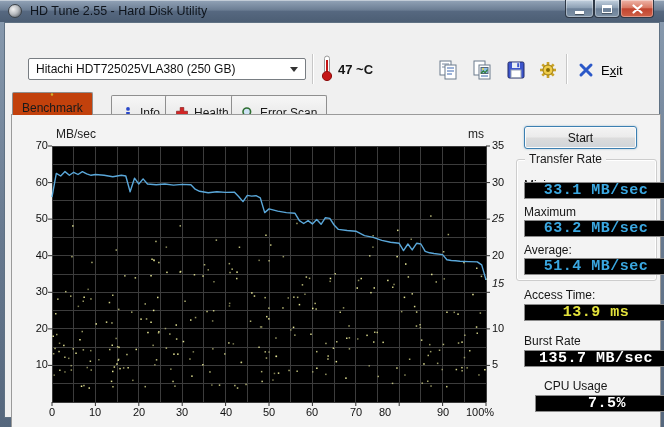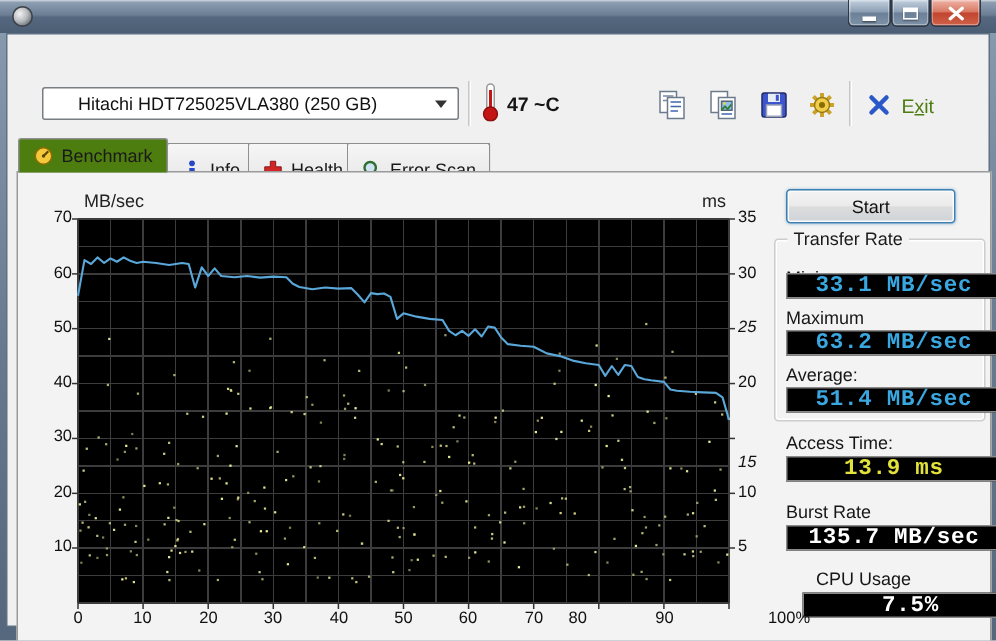--- a/index.html
+++ b/index.html
@@ -27,36 +27,36 @@
   .win-btn.close { width:34px;
     background: linear-gradient(180deg,#efb4a8 0%,#d97a65 45%,#c24530 52%,#cf6148 100%); }
   .glyph-min { width:9px; height:3px; background:#fff; margin-top:7px; box-shadow:0 1px 1px rgba(0,0,0,.45); }
   .glyph-max { width:10px; height:8px; border:1px solid #fff; border-top:3px solid #fff; box-shadow:0 1px 1px rgba(0,0,0,.35); }
   
   .client { position:absolute; left:4px; top:22px; width:656px; height:396px;
     background:#f0f0f0; box-shadow: inset 0 0 0 1px #5f7183; }
   
   .combo { position:absolute; left:24px; top:36px; width:278px; height:22px; background:#fff;
     border:1px solid #787d82; border-radius:2px; font-size:12px; color:#111; line-height:20px;
-    padding-left:23px; cursor:default; }
+    padding-left:7px; cursor:default; }
   .combo-arrow { position:absolute; right:7px; top:8px; width:0; height:0;
     border:4px solid transparent; border-top:5px solid #333; }
   .vsep { position:absolute; top:32px; width:2px; height:30px;
     border-left:1px solid #c7c7c7; border-right:1px solid #ffffff; }
   .temp-text { position:absolute; left:334px; top:40px; font-size:13px; font-weight:bold; color:#151515; }
   .tool-btn { position:absolute; top:35px; width:26px; height:26px; display:flex;
     align-items:center; justify-content:center; background:transparent; border:none; }
   .exit-btn { position:absolute; left:574px; top:36px; height:24px; display:flex;
-    align-items:center; gap:7px; background:transparent; border:none; font-size:13px; color:#4d7c0f; }
+    align-items:center; gap:7px; background:transparent; border:none; font-size:13px; color:#000000; }
   .mnemonic { text-decoration: underline; }
   
   .tab { position:absolute; display:flex; align-items:center; gap:5px; font-size:12px; color:#1a1a1a;
     border:1px solid #8f8f8f; border-bottom:none; border-radius:2px 2px 0 0; padding:0 9px;
     background:linear-gradient(180deg,#f6f6f6,#eaeaea 60%,#dcdcdc); }
-  .tab.active { left:8px; top:70px; height:23px; background:#4d7c0f; z-index:4; }
+  .tab.active { left:8px; top:70px; height:23px; background:#c2410c; z-index:4;flex-direction:column; }
   .tab.t1 { left:107px; } .tab.t2 { left:161px; } .tab.t3 { left:227px; }
   .tab.inactive { top:73px; height:36px; z-index:2; border-bottom:1px solid #9a9a9a; }
   
   .page { position:absolute; left:7px; top:92px; width:650px; height:320px;
     background:#f3f3f3; border:1px solid #9a9a9a; z-index:3; }
   .plot-wrap { position:absolute; left:40px; top:31px; width:434px; height:256px; background:#000; }
   .plot-wrap svg { overflow:visible; display:block; }
   .axis-unit { position:absolute; font-size:12px; color:#222; }
   .tick { position:absolute; font-size:11px; color:#111; }
   
@@ -73,20 +73,21 @@
     font-family:Liberation Mono, monospace; font-size:15px; font-weight:bold;
     text-align:center; line-height:15px; letter-spacing:.5px; }
   .cyan { color:#3aa7e0; } .yellow { color:#e3e23c; } .white { color:#ffffff; }
   .gb-label { left:7px; } .gb-box { left:7px; }
 </style>
 </head>
 <body>
 
 <div class="titlebar">
   <div class="title-icon"></div>
+  <div class="title-text">HD Tune 2.55 - Hard Disk Utility</div>
   <div class="win-btns">
     <div class="win-btn min">
         <div class="glyph-min"></div>
       </div>
     <div class="win-btn max">
         <div class="glyph-max"></div>
       </div>
     <div class="win-btn close">
       <svg width="11" height="10" viewBox="0 0 11 10">
           <path d="M1.5 1.5 L9.5 8.5 M9.5 1.5 L1.5 8.5" stroke="#fff" stroke-width="2.2" stroke-linecap="round"></path>
@@ -566,28 +567,28 @@
       <div class="tick" style="left: 6px; width: 30px; text-align: right; top: 61px;">60</div>
       <div class="tick" style="left: 6px; width: 30px; text-align: right; top: 97px;">50</div>
       <div class="tick" style="left: 6px; width: 30px; text-align: right; top: 134px;">40</div>
       <div class="tick" style="left: 6px; width: 30px; text-align: right; top: 170px;">30</div>
       <div class="tick" style="left: 6px; width: 30px; text-align: right; top: 207px;">20</div>
       <div class="tick" style="left: 6px; width: 30px; text-align: right; top: 243px;">10</div>
       <div class="tick" style="left: 480px; width: 26px; top: 24px;">35</div>
       <div class="tick" style="left: 480px; width: 26px; top: 61px;">30</div>
       <div class="tick" style="left: 480px; width: 26px; top: 97px; font-style: italic;">25</div>
       <div class="tick" style="left: 480px; width: 26px; top: 134px;">20</div>
-      <div class="tick" style="left: 480px; width: 26px; top: 187px; font-style: italic;">15</div>
+      <div class="tick" style="left: 480px; width: 26px; top: 162px; font-style: italic;">15</div>
       <div class="tick" style="left: 480px; width: 26px; top: 207px;">10</div>
       <div class="tick" style="left: 480px; width: 26px; top: 243px;">5</div>
       <div class="tick" style="top: 291px; width: 40px; text-align: center; left: 20px;">0</div>
       <div class="tick" style="top: 291px; width: 40px; text-align: center; left: 63px;">10</div>
       <div class="tick" style="top: 291px; width: 40px; text-align: center; left: 107px;">20</div>
       <div class="tick" style="top: 291px; width: 40px; text-align: center; left: 150px;">30</div>
       <div class="tick" style="top: 291px; width: 40px; text-align: center; left: 194px;">40</div>
       <div class="tick" style="top: 291px; width: 40px; text-align: center; left: 237px;">50</div>
       <div class="tick" style="top: 291px; width: 40px; text-align: center; left: 280px;">60</div>
       <div class="tick" style="top: 291px; width: 40px; text-align: center; left: 324px;">70</div>
       <div class="tick" style="top: 291px; width: 40px; text-align: left; left: 367px;">80</div>
       <div class="tick" style="top: 291px; width: 40px; text-align: center; left: 411px;">90</div>
-      <div class="tick" style="top: 291px; width: 40px; text-align: center; left: 454px; margin-left: 40px;">100%</div>
+      <div class="tick" style="top: 291px; width: 40px; text-align: left; left: 454px;">100%</div>
     </div>
 </div>
 
 </body></html>

